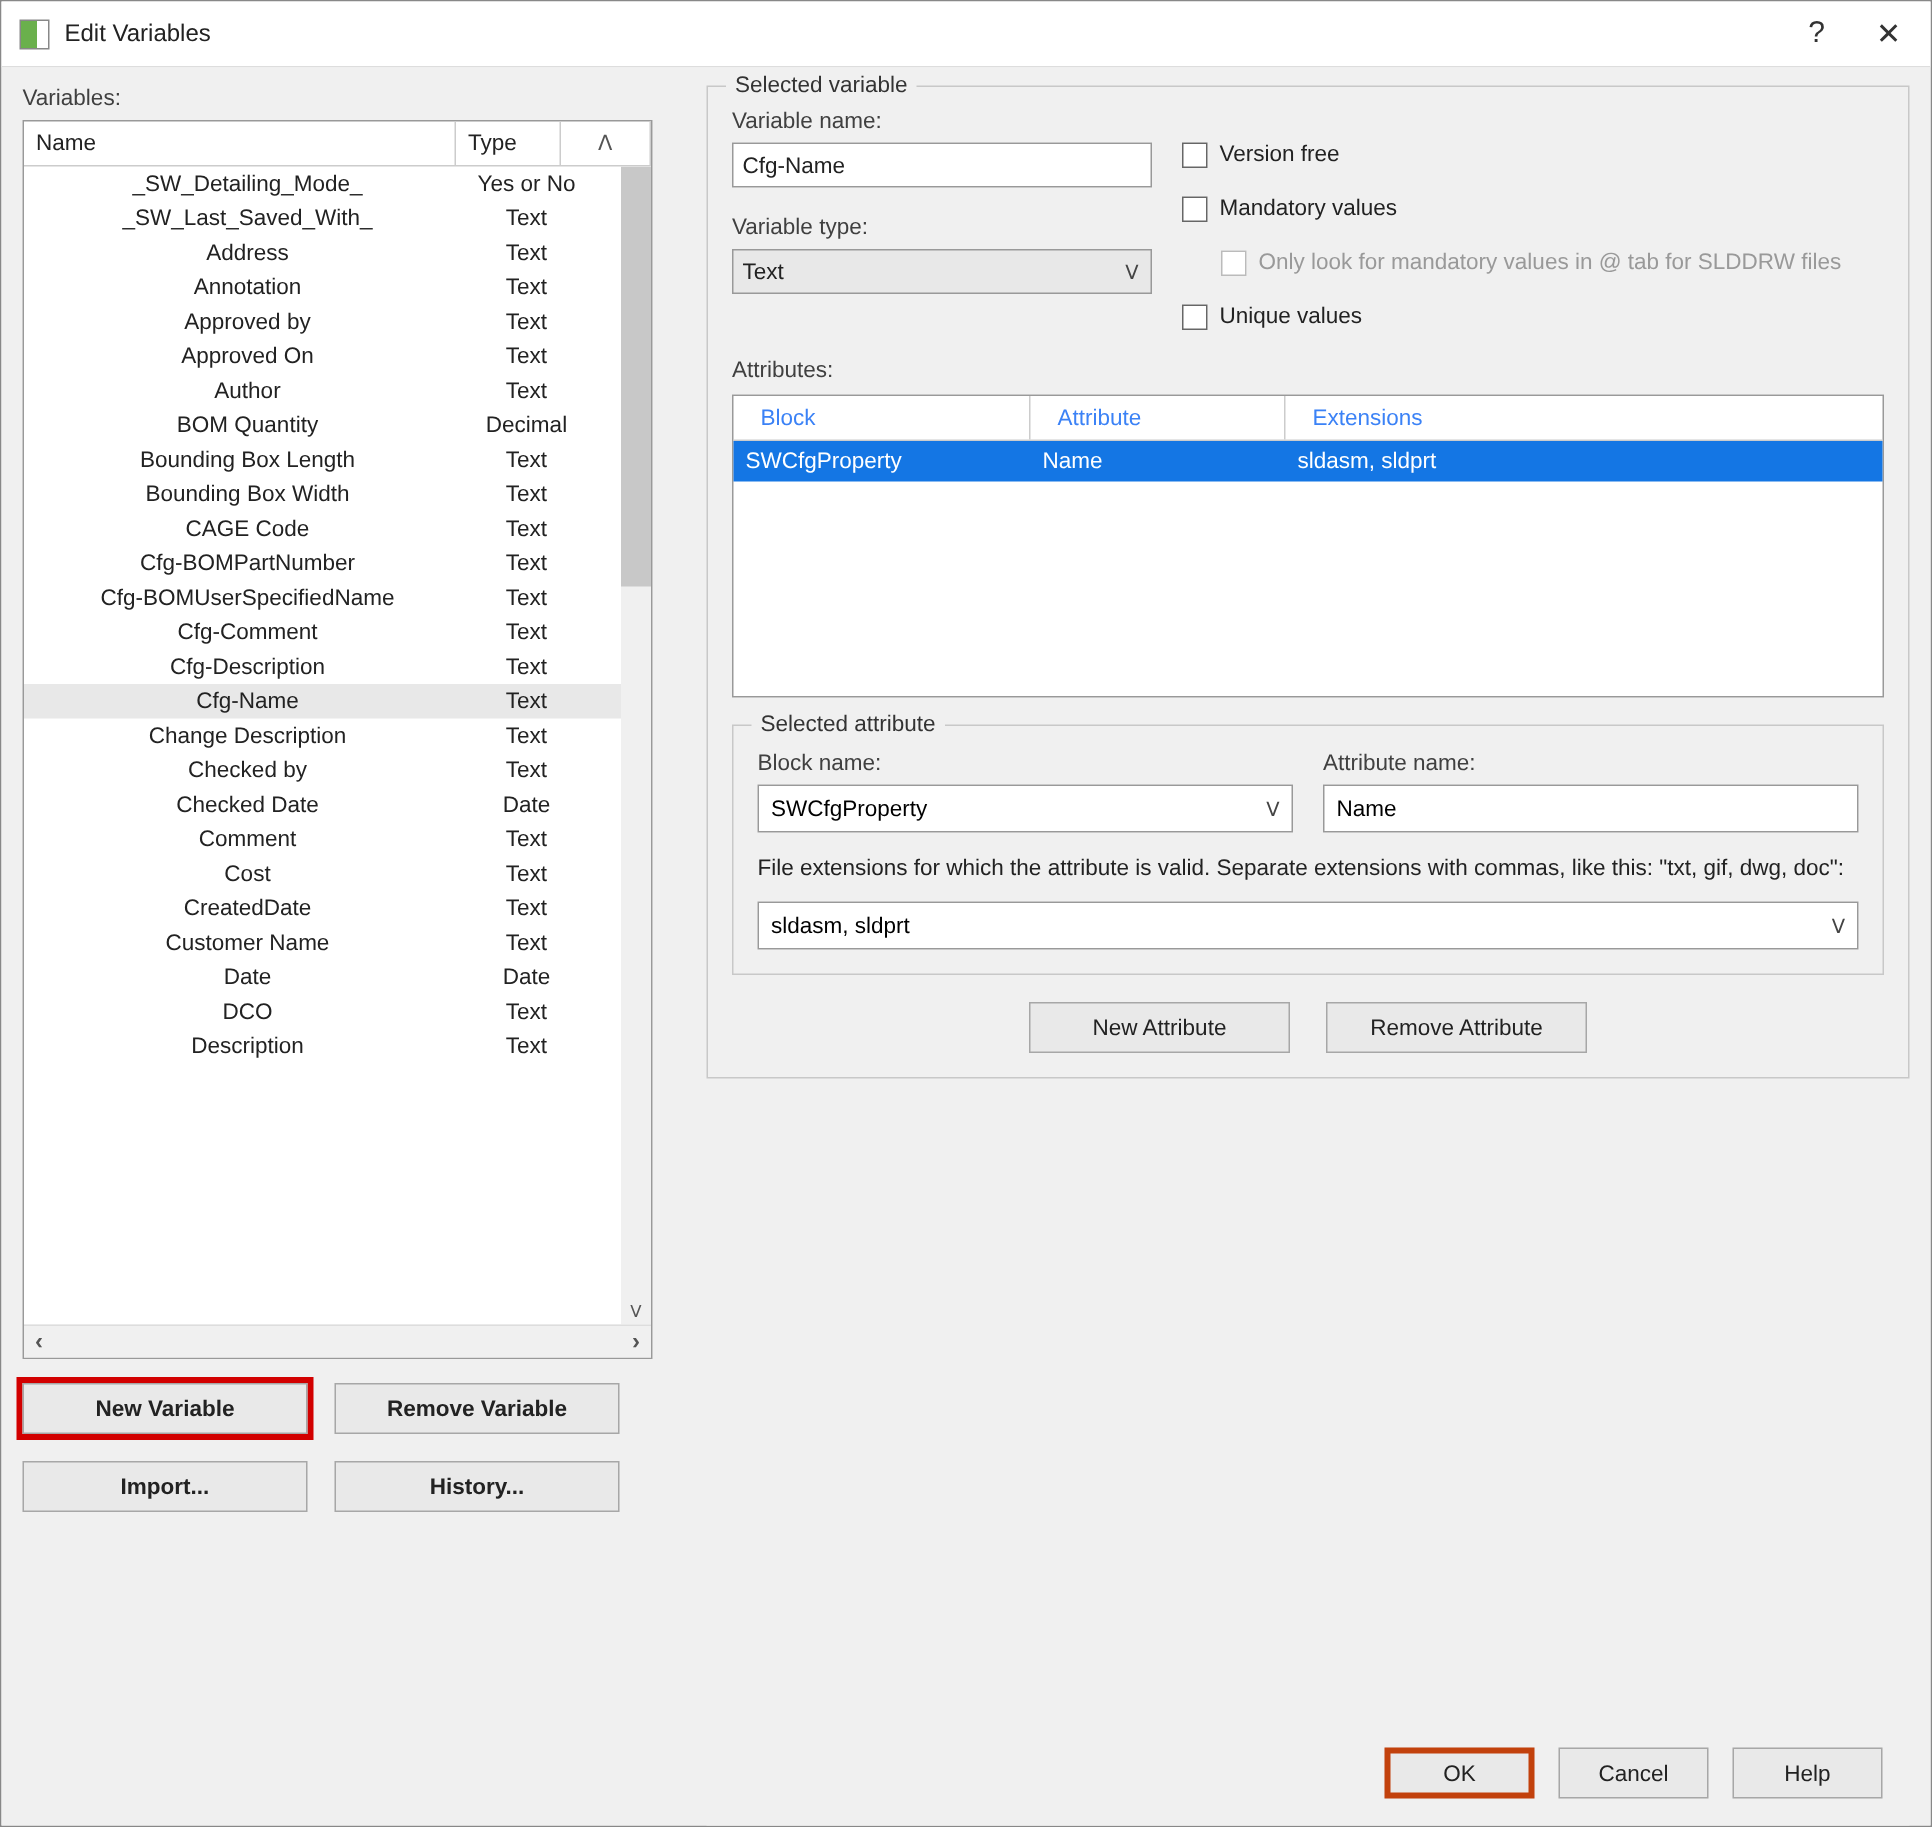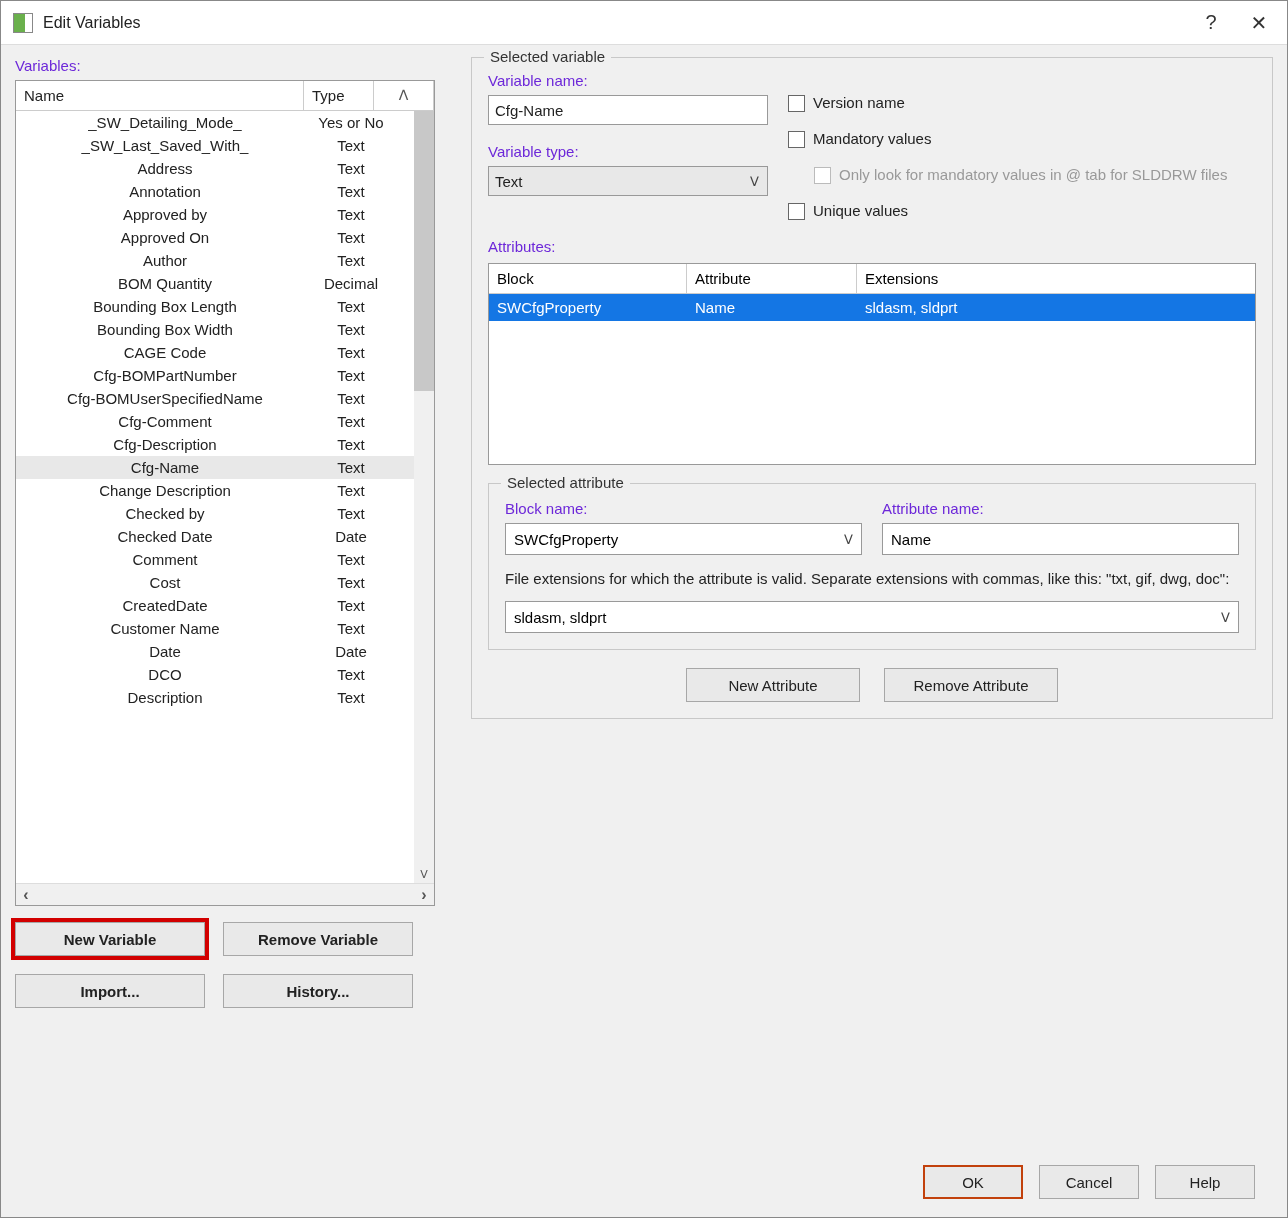--- a/index.html
+++ b/index.html
@@ -5,21 +5,21 @@
 * { box-sizing: border-box; font-family: "Segoe UI", Tahoma, sans-serif; font-size: 15px; }
 body { margin: 0; background: #f0f0f0; }
 .dialog { width: 1288px; height: 1218px; background: #fff; border: 1px solid #888; display: flex; flex-direction: column; }
 .titlebar { height: 44px; display: flex; align-items: center; padding: 0 4px; background: #fff; border-bottom: 1px solid #ddd; }
 .titlebar .appicon { width: 20px; height: 20px; margin: 0 8px; border: 1px solid #888; background: linear-gradient(to right,#6ab04c 60%,#fff 60%); }
 .titlebar .title { flex: 1; color: #222; font-size: 16px; padding-left: 2px; }
 .titlebar .winbtn { width: 48px; height: 40px; display: flex; align-items: center; justify-content: center; font-size: 20px; color: #333; cursor: pointer; }
 .body { flex: 1; display: flex; background: #f0f0f0; padding: 12px 14px 0 14px; gap: 36px; }
 .leftpane { width: 420px; display: flex; flex-direction: column; }
 .rightpane { flex: 1; display: flex; flex-direction: column; }
-.label { color: #6d28d9; margin-bottom: 6px; }
+.label { color: #404040; margin-bottom: 6px; }
 .varlistbox { border: 1px solid #999; background: #fff; height: 826px; display: flex; flex-direction: column; }
 .varlisthdr { display: flex; border-bottom: 1px solid #ccc; }
 .varlisthdr .col { padding: 6px 8px; border-right: 1px solid #ccc; font-weight: normal; color: #222; }
 .varlisthdr .col.name { flex: 0 0 288px; }
 .varlisthdr .col.type { flex: 0 0 70px; }
 .varlisthdr .col.scrollcol { flex: 1; text-align: center; font-size: 14px; color: #555; }
 .varlistbody { flex: 1; display: flex; overflow: hidden; text-align: center; }
 .varitems { flex: 1; overflow: hidden; }
 .varitem { display: flex; padding: 3px 8px; color: #222; cursor: default; }
 .varitem.selected { background: #e8e8e8; }
@@ -29,36 +29,36 @@
 .vscroll .thumb { background: #c8c8c8; width: 100%; height: 280px; }
 .vscroll .track { flex: 1; }
 .vscroll .arrow { height: 18px; display: flex; align-items: center; justify-content: center; font-size: 11px; color: #555; }
 .hscroll { height: 22px; background: #f0f0f0; display: flex; align-items: center; border-top: 1px solid #ddd; }
 .hscroll .harrow { width: 20px; text-align: center; font-size: 16px; color: #555; font-weight: bold; }
 .hscroll .htrack { flex: 1; }
 .btnrow { display: flex; gap: 18px; margin-top: 16px; }
 .btn { height: 34px; background: #e9e9e9; border: 1px solid #a7a7a7; color: #222; display: inline-flex; align-items: center; justify-content: center; padding: 0 20px; cursor: pointer; }
 .btn.wide { width: 190px; font-weight: bold; }
 .btn.highlight { box-shadow: 0 0 0 4px #d20000; }
-.btn.primary { border: 2px solid #c2410c; width: 100px; }
+.btn.primary { border: 4px solid #c2410c; width: 100px; }
 .groupbox { border: 1px solid #c8c8c8; padding: 14px 16px 16px 16px; position: relative; background: #f0f0f0; }
 .grouplabel { position: absolute; top: -10px; left: 12px; background: #f0f0f0; padding: 0 6px; color: #333; }
 .row { display: flex; }
 .col1 { flex: 0 0 300px; display: flex; flex-direction: column; }
 .col2 { flex: 1; display: flex; flex-direction: column; gap: 18px; padding-top: 22px; }
 .txtinput { width: 280px; height: 30px; border: 1px solid #999; padding: 4px 6px; background: #fff; color: #222; }
 .combo { width: 280px; height: 30px; border: 1px solid #999; background: #e8e8e8; display: flex; align-items: center; padding: 4px 6px; color: #222; position: relative; }
 .combo .caret { position: absolute; right: 8px; font-size: 13px; color: #444; }
 .chk { display: flex; align-items: flex-start; gap: 8px; color: #222; }
 .chk .box { width: 17px; height: 17px; border: 1px solid #666; background: #fff; flex-shrink: 0; margin-top: 1px; }
 .chk.disabled { color: #999; }
 .chk.disabled .box { border-color: #bbb; }
 .attrtable { border: 1px solid #999; background: #fff; margin-top: 8px; height: 202px; display: flex; flex-direction: column; }
 .attrtable .ahdr { display: flex; border-bottom: 1px solid #ccc; }
-.attrtable .ahdr .acol { padding: 6px 8px; color: #000000; border-right: 1px solid #ccc; }
+.attrtable .ahdr .acol { padding: 6px 18px; color: #3b82f6; border-right: 1px solid #ccc; }
 .attrtable .ahdr .acol:last-child { border-right: none; }
 .acol.block { flex: 0 0 198px; }
 .acol.attr { flex: 0 0 170px; }
 .acol.ext { flex: 1; }
 .arow { display: flex; padding: 5px 8px; background: #1476e4; color: #fff; }
 .arow .acell { white-space: nowrap; overflow: hidden; }
 .acell.block { flex: 0 0 198px; }
 .acell.attr { flex: 0 0 170px; }
 .acell.ext { flex: 1; }
 .selattr-row { display: flex; gap: 20px; margin-top: 2px; }
@@ -238,21 +238,21 @@
             <div class="vgap2"></div>
             <div class="label">Variable type:</div>
             <div class="combo">
               <span>Text</span>
               <span class="caret">ᐯ</span>
             </div>
           </div>
           <div class="col2">
             <label class="chk">
               <span class="box"></span>
-                <span>Version name</span>
+                <span>Version free</span>
             </label>
             <label class="chk">
               <span class="box"></span>
                 <span>Mandatory values</span>
             </label>
             <label class="chk disabled" style="margin-left:26px;">
               <span class="box"></span>
                 <span>Only look for mandatory values in @ tab for SLDDRW files</span>
             </label>
             <label class="chk">

